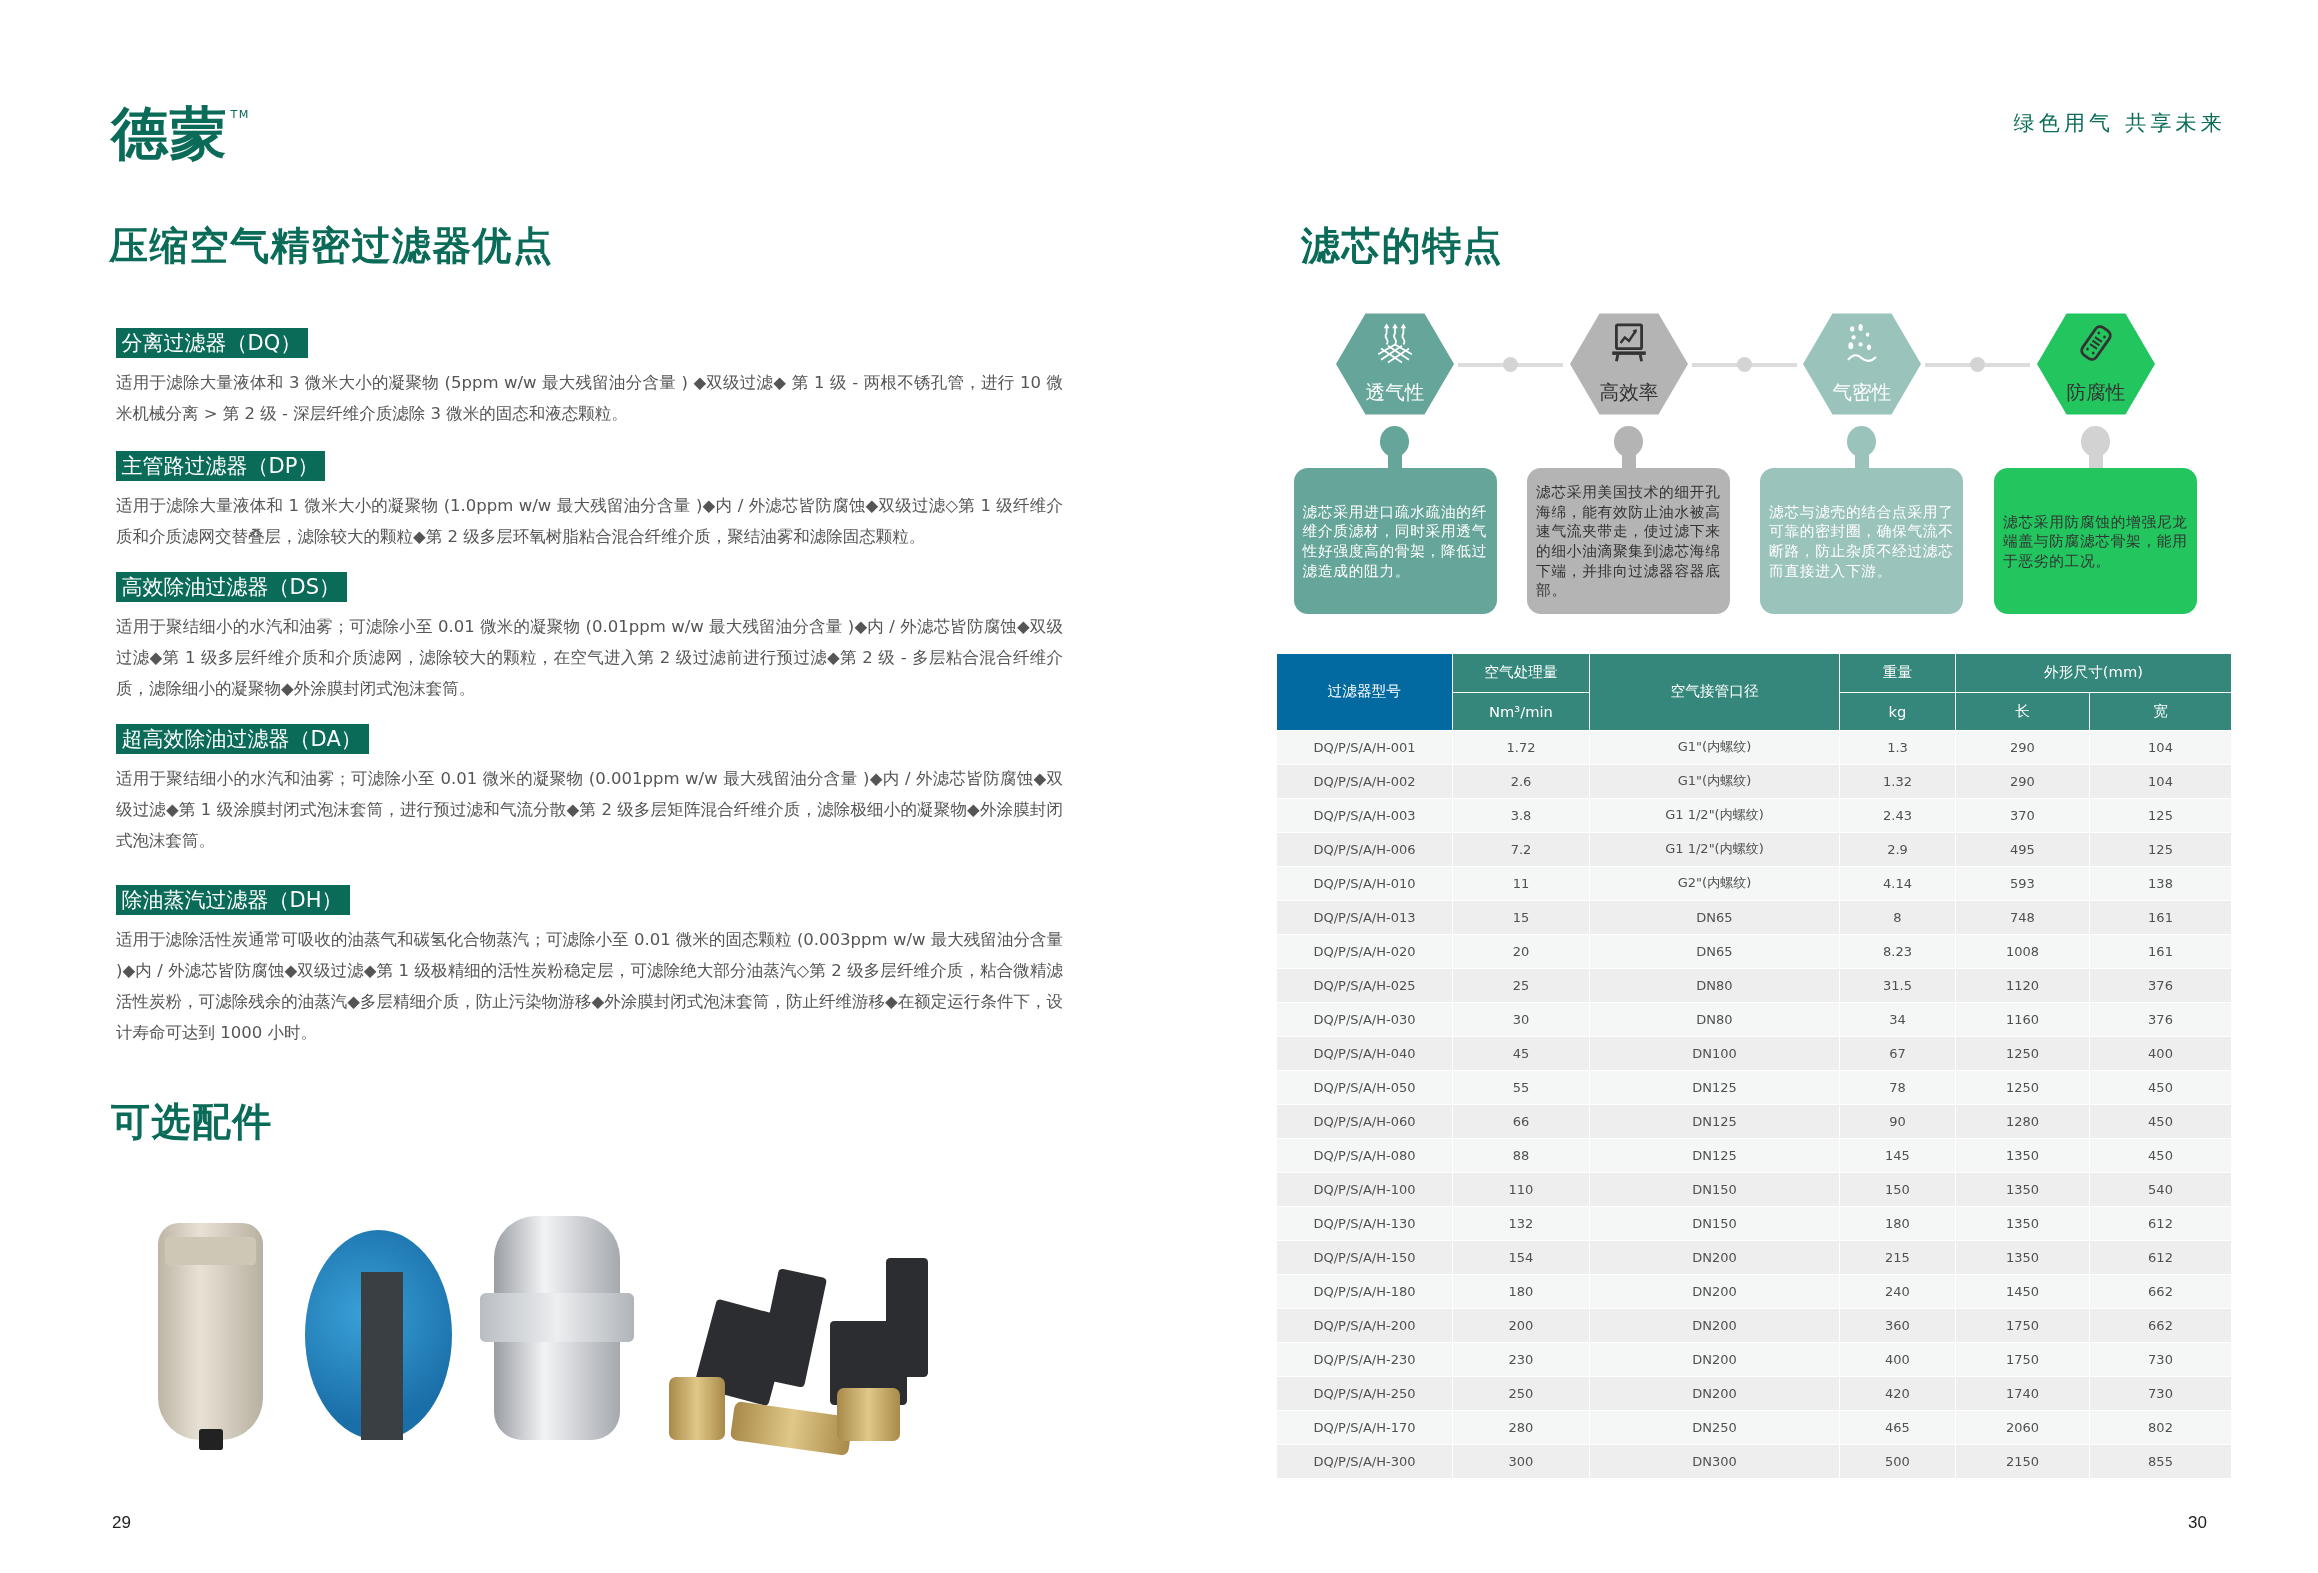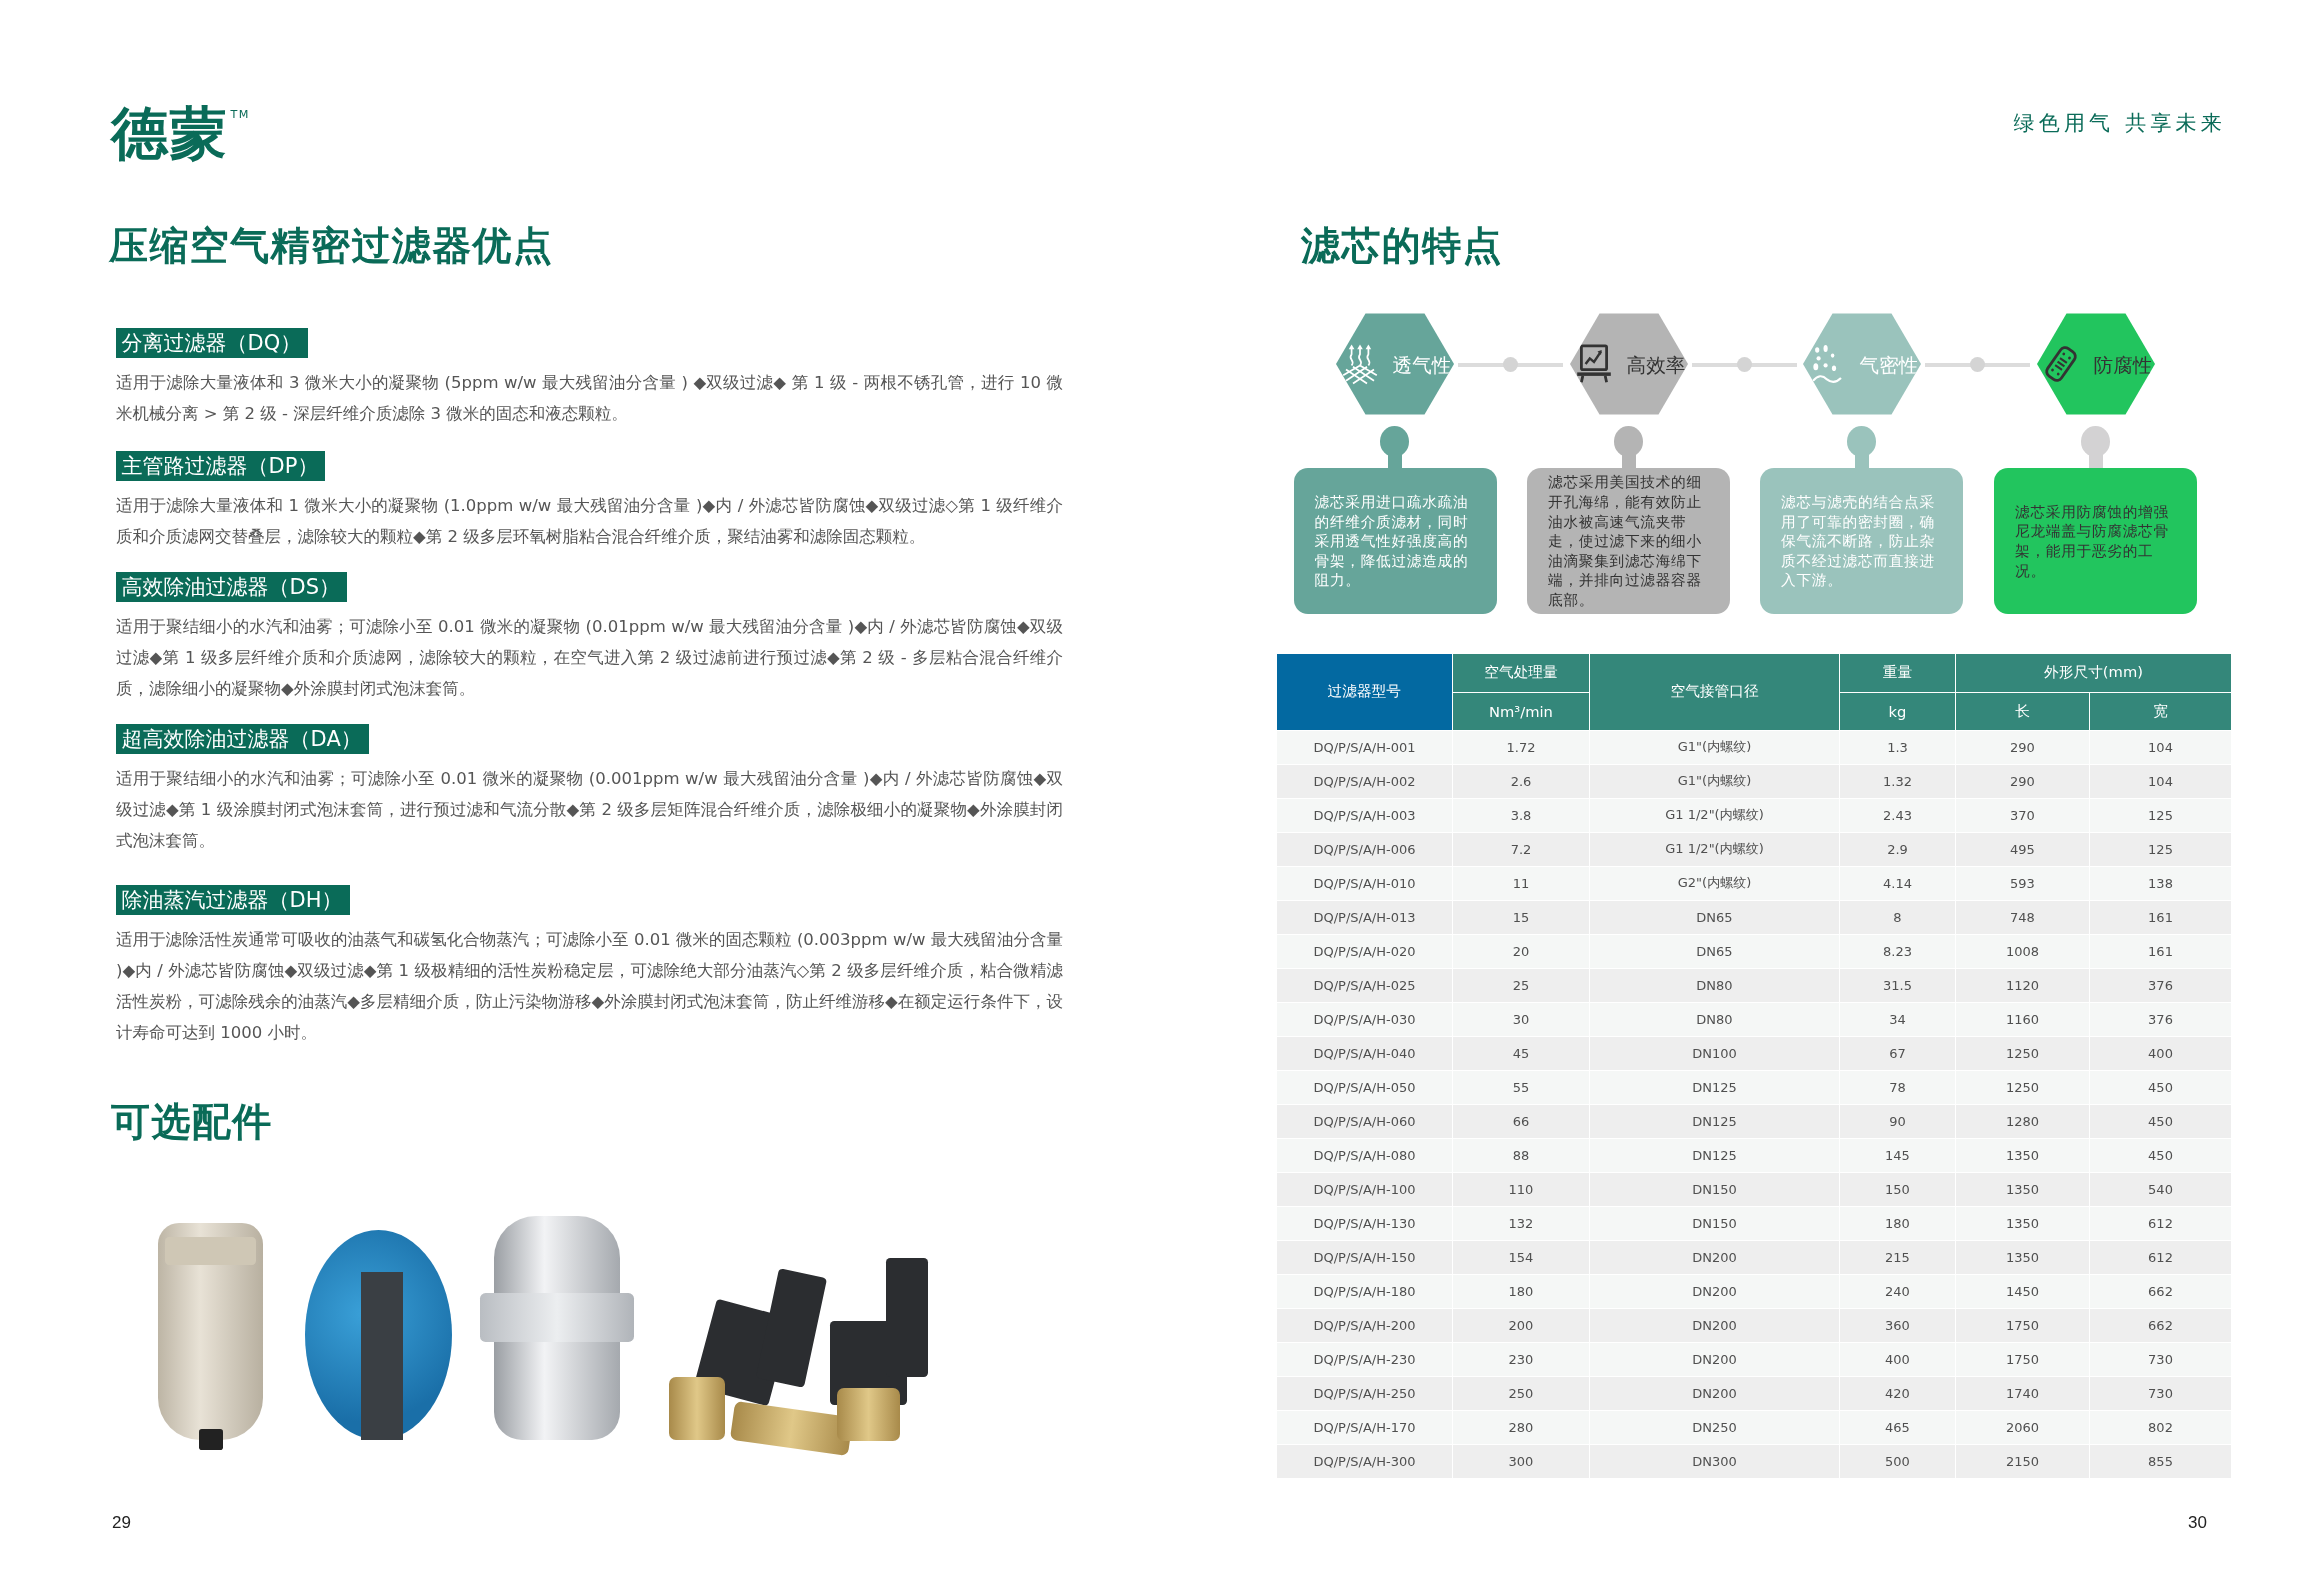--- a/index.html
+++ b/index.html
@@ -33,28 +33,28 @@
   .prod-blue { width: 147px; height: 210px; border-radius: 50%; background: radial-gradient(circle at 40% 40%, #3aa0d8, #1a6fa8 70%); }
   .prod-blue::before { content:""; position:absolute; left:56px; top:42px; width:42px; height:168px; background:#3a3f44; }
   .prod-silver { width: 126px; height: 224px; border-radius: 42px 42px 28px 28px; background: linear-gradient(90deg,#9a9ea3,#f2f3f5 40%,#a5a9ae); }
   .prod-silver::before { content:""; position:absolute; left:-14px; right:-14px; top:77px; height:49px; background:linear-gradient(90deg,#b9bdc2,#eceef0,#b0b4b9); border-radius:5.6px; }
   .prod-valves { width: 280px; height: 182px; }
   .valve { position:absolute; background:#2b2d30; border-radius:4.2px; }
   .brass { position:absolute; background:linear-gradient(90deg,#a88a4a,#e0c888,#a88a4a); border-radius:7px; }
 
   
   .features { left: 1283px; top: 301px; width: 954px; height: 330px; }
-  .hex { position: absolute; width: 118px; height: 105px; clip-path: polygon(25% 2%, 75% 2%, 100% 50%, 75% 98%, 25% 98%, 0% 50%); border-radius: 21px; display: flex; flex-direction: row; align-items: center; justify-content: center; gap: 12px; }
+  .hex { position: absolute; width: 118px; height: 105px; clip-path: polygon(25% 2%, 75% 2%, 100% 50%, 75% 98%, 25% 98%, 0% 50%); border-radius: 21px; display: flex; flex-direction: column; align-items: center; justify-content: center; gap: 12px; }
   .hex .hex-label { font-size: 19.6px; margin-top: 2.8px; }
   .hex svg { width: 42px; height: 42px; }
   .connector { position: absolute; height: 3.5px; background: #dcdcdc; top: 62px; }
   .dot { position: absolute; width: 15.4px; height: 15.4px; border-radius: 50%; background: #d4d4d4; top: 56px; }
   .knob { position: absolute; width: 29.4px; height: 31px; border-radius: 50%; top: 125px; }
   .neck { position: absolute; width: 14px; height: 21px; top: 147px; }
-  .card { position: absolute; top: 167px; width: 203px; height: 146px; border-radius: 14px; display: flex; align-items: center; justify-content: center; padding: 0 21px; }
+  .card { position: absolute; top: 167px; width: 203px; height: 146px; border-radius: 14px; display: flex; align-items: center; justify-content: center; padding: 0 9px; }
   .card-text { font-size: 14.7px; line-height: 19.6px; letter-spacing: 0.7px; }
 
   .c1 { background: #66a59a; color: #ffffff; }
   .c2 { background: #b4b4b4; color: #333333; }
   .c3 { background: #9ac3bc; color: #ffffff; }
   .c4 { background: #22c55e; color: #333333; }
 
   
   .spec-table { left: 1276px; top: 654px; width: 955px; border-collapse: collapse; table-layout: fixed; }
   .spec-table th { background: #34877a; color: #ffffff; font-weight: normal; font-size: 14.7px; height: 38px; border: 1.4px solid #ffffff; border-top: none; }

